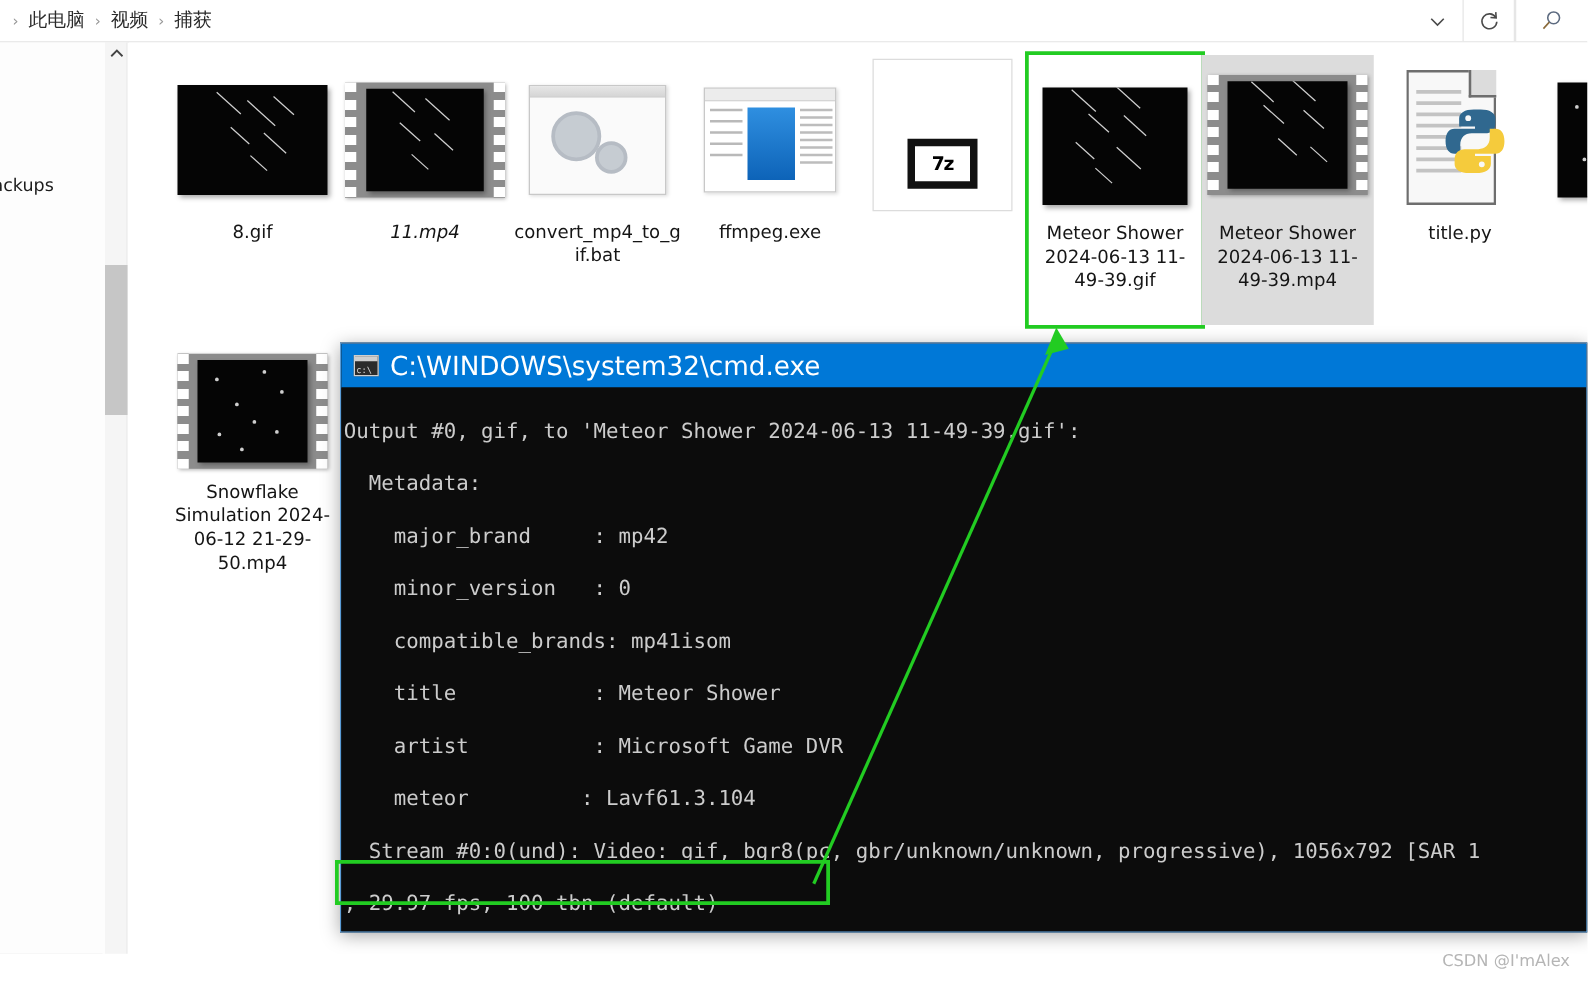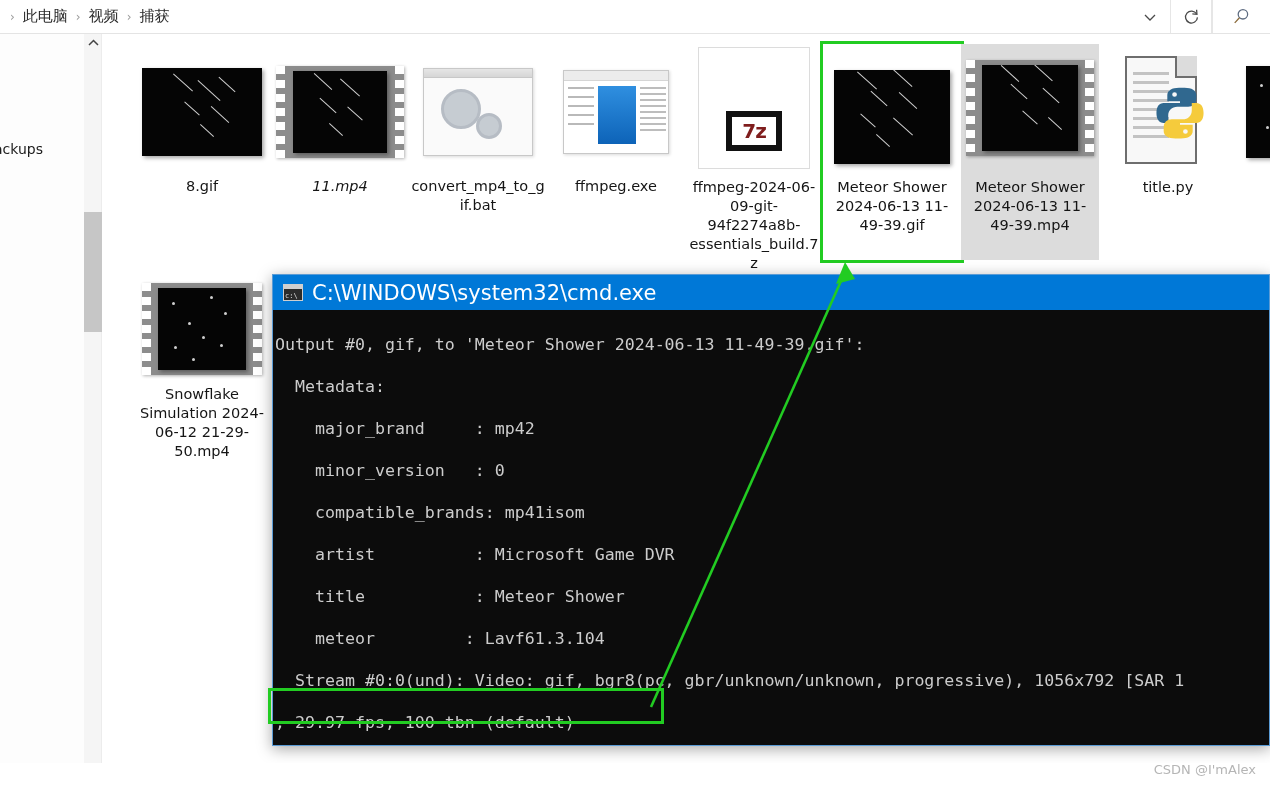--- a/index.html
+++ b/index.html
@@ -141,22 +141,22 @@
   .exeicon .lines { position:absolute; left:76px; top:16px; width:26px; }
   .exeicon .lines i { display:block; height:2px; background:#bdbdbd; margin-bottom:4px; }
 
   
   .sevenz {
     width: 112px; height: 122px; background: #ffffff; border: 1px solid #dcdcdc;
     display: flex; align-items: center; justify-content: center;
   }
   .sevenz .box {
     width: 56px; height: 40px; border: 6px solid #111; display:flex;
-    align-items:center; justify-content:center; font-size: 20px; font-weight: bold;
-    font-family: "DejaVu Sans", sans-serif; color:#7f1d1d; letter-spacing:-1px;margin-top:45px;
+    align-items:center; justify-content:center; font-size: 15px; font-weight: bold;
+    font-family: "DejaVu Sans", sans-serif; color:#000000; letter-spacing:-1px;margin-top:45px;
   }
 
   
   .pyicon { width: 86px; height: 108px; position: relative; }
   .pyicon .page {
     position: absolute; left: 0; top: 0; width: 72px; height: 108px;
     background: #f8f8f8; border: 2px solid #6e6e6e;
     clip-path: polygon(0 0, 72% 0, 100% 20%, 100% 100%, 0 100%);
   }
   .pyicon .fold {
@@ -328,21 +328,20 @@
     </div>
     <div class="tile-label">ffmpeg.exe</div>
   </div>
 
   <div class="tile" style="left:582px; top:10px;">
     <div class="thumb-wrap" style="height:128px;">
       <div class="sevenz">
           <div class="box">7z</div>
         </div>
     </div>
-    <div class="tile-label">ffmpeg-2024-06-09-git-94f2274a8b-essentials_build.7z</div>
   </div>
 
   <div class="tile selected-green" style="left:720px; top:10px; height:216px;">
     <div class="thumb-wrap" style="height:128px;">
       <div class="shot" style="width:116px;height:94px;margin-top:18px;">
         <div class="meteor" style="left:20px;top:10px;width:26px;height:1px;transform:rotate(42deg);"></div>
         <div class="meteor" style="left:52px;top:6px;width:30px;height:1px;transform:rotate(42deg);"></div>
         <div class="meteor" style="left:34px;top:28px;width:22px;height:1px;transform:rotate(42deg);"></div>
         <div class="meteor" style="left:62px;top:30px;width:24px;height:1px;transform:rotate(42deg);"></div>
         <div class="meteor" style="left:24px;top:50px;width:20px;height:1px;transform:rotate(42deg);"></div>
@@ -428,22 +427,22 @@
   <div class="cmd-title">
     <div class="cmd-ico">c:\</div>
     <div class="cmd-title-text">C:\WINDOWS\system32\cmd.exe</div>
   </div>
   <div class="cmd-body">
 <div class="ln">Output #0, gif, to 'Meteor Shower 2024-06-13 11-49-39.gif':</div>
 <div class="ln">  Metadata:</div>
 <div class="ln">    major_brand     : mp42</div>
 <div class="ln">    minor_version   : 0</div>
 <div class="ln">    compatible_brands: mp41isom</div>
+<div class="ln">    title           : Meteor Shower</div>
 <div class="ln">    artist          : Microsoft Game DVR</div>
-<div class="ln">    title           : Meteor Shower</div>
 <div class="ln">    meteor         : Lavf61.3.104</div>
 <div class="ln">  Stream #0:0(und): Video: gif, bgr8(pc, gbr/unknown/unknown, progressive), 1056x792 [SAR 1</div>
 <div class="ln">, 29.97 fps, 100 tbn (default)</div>
 
 
 
 
 
 
 

